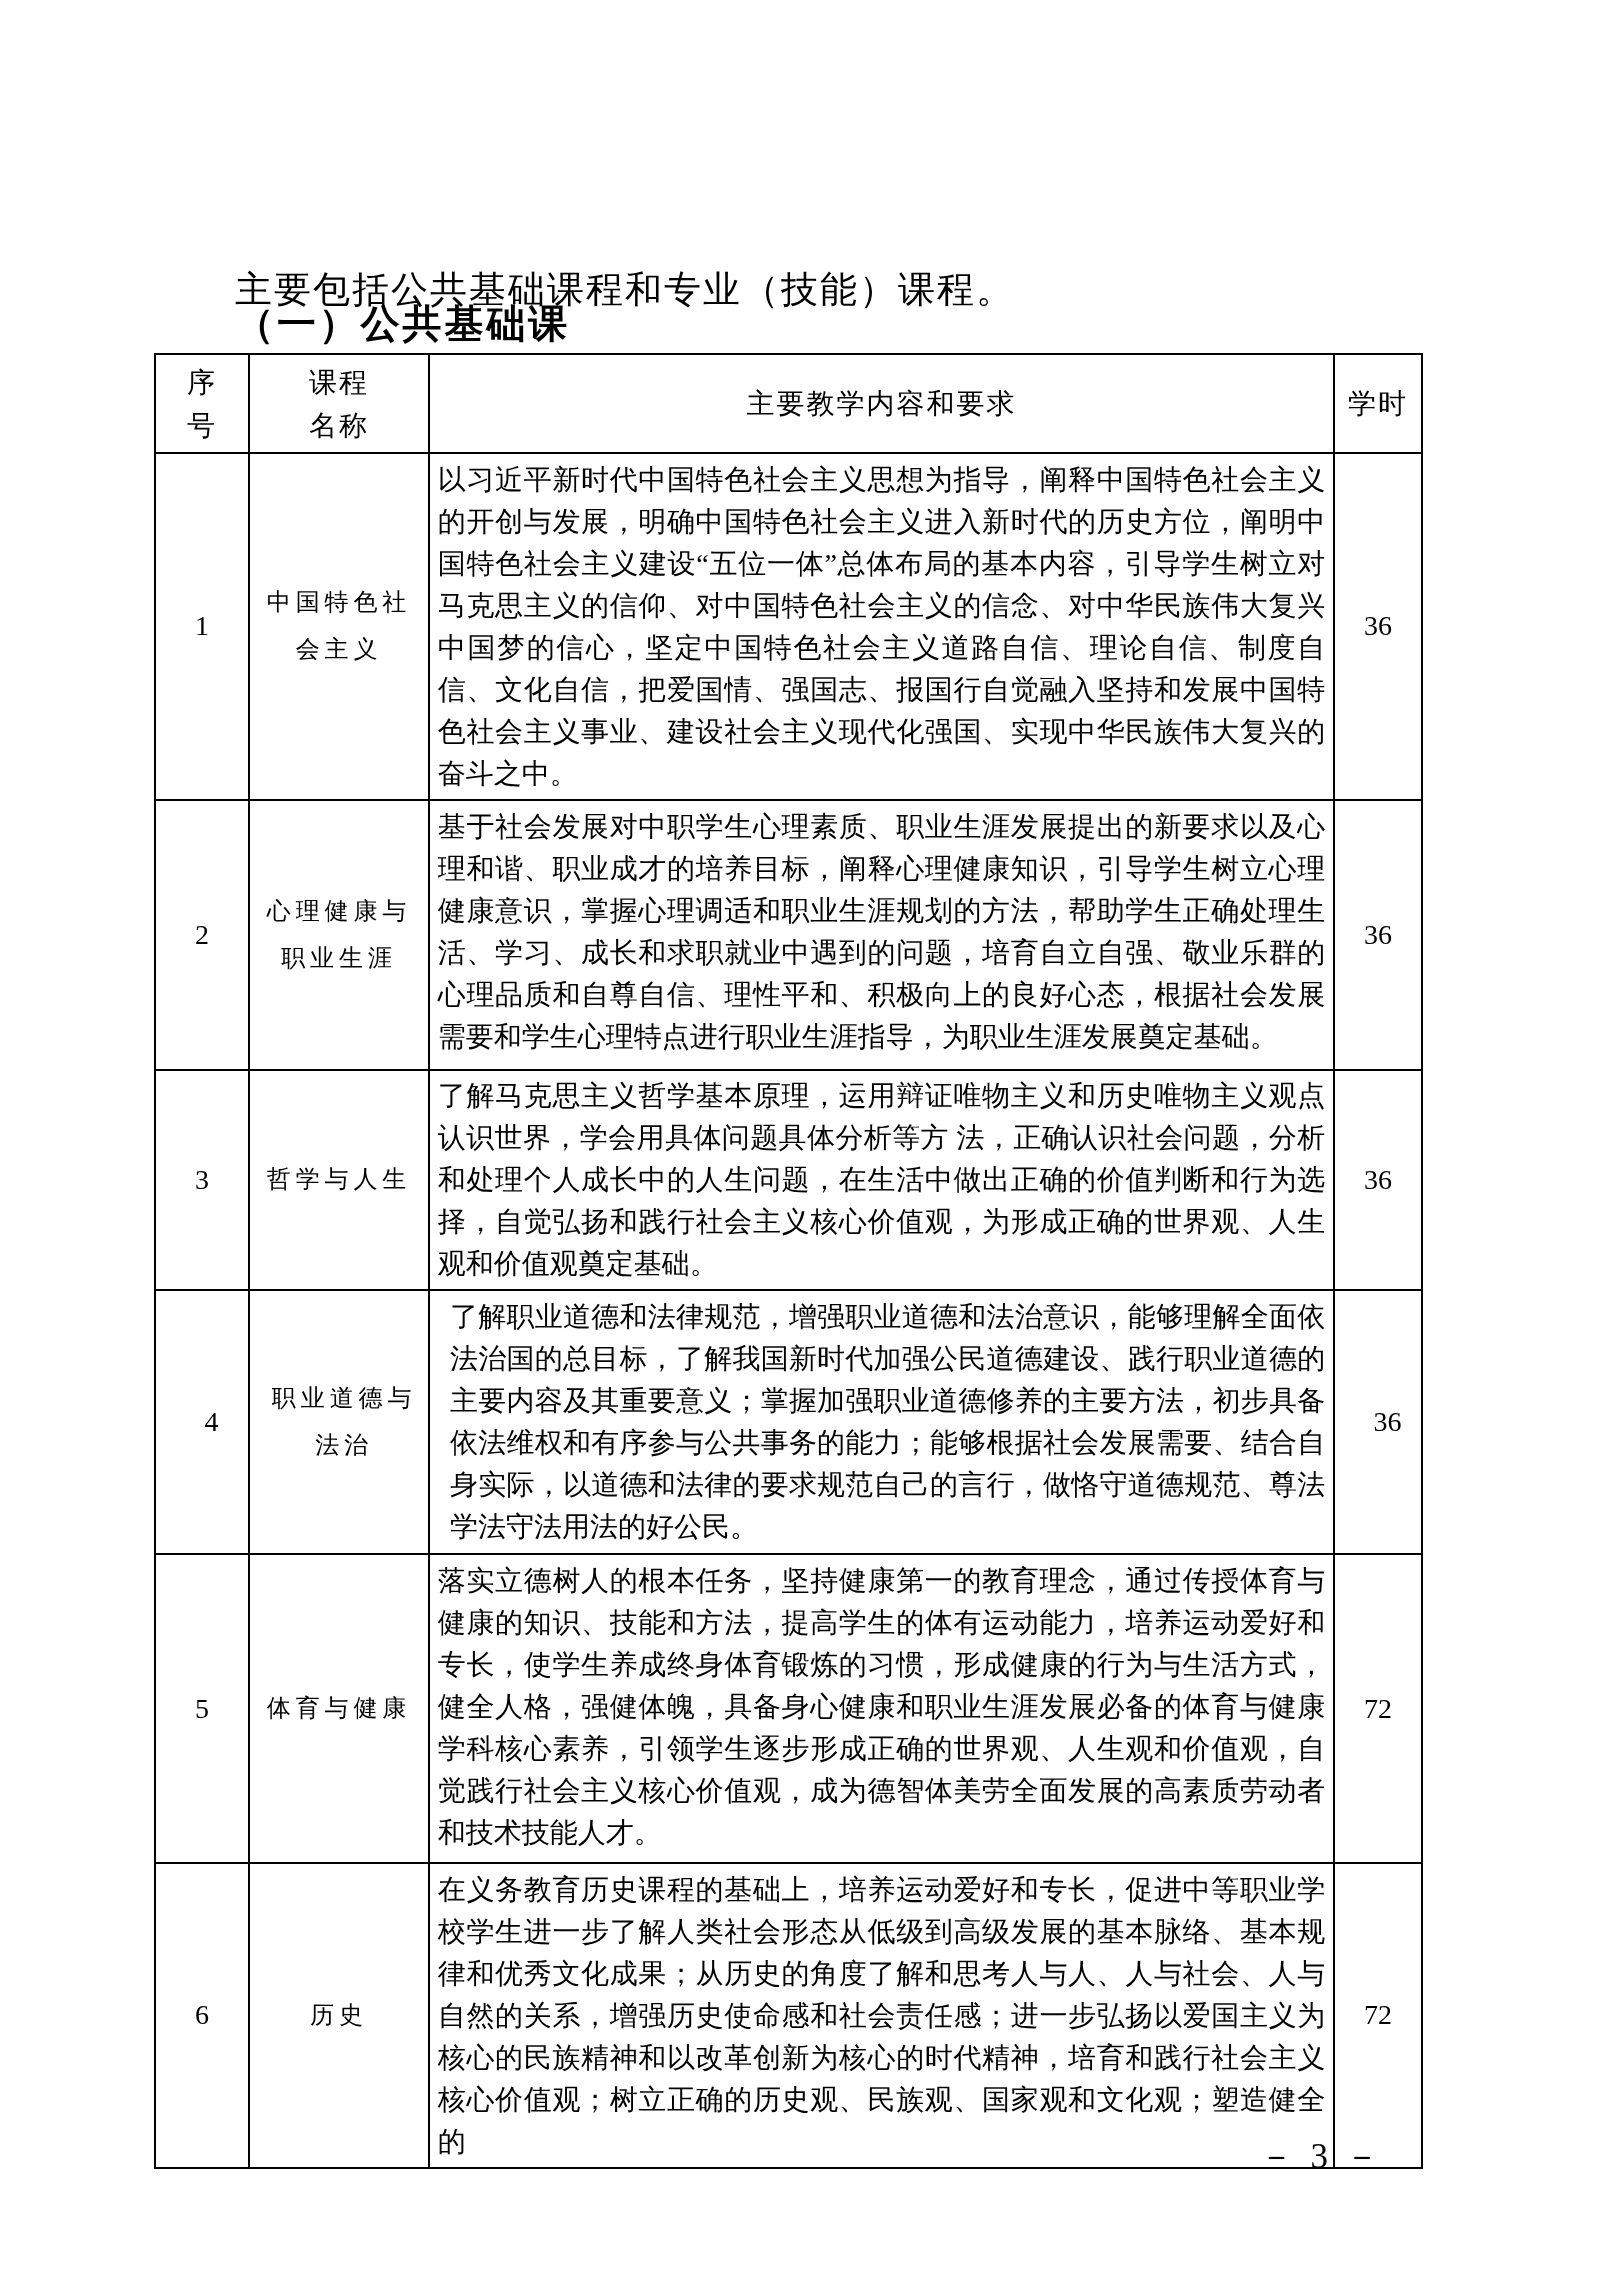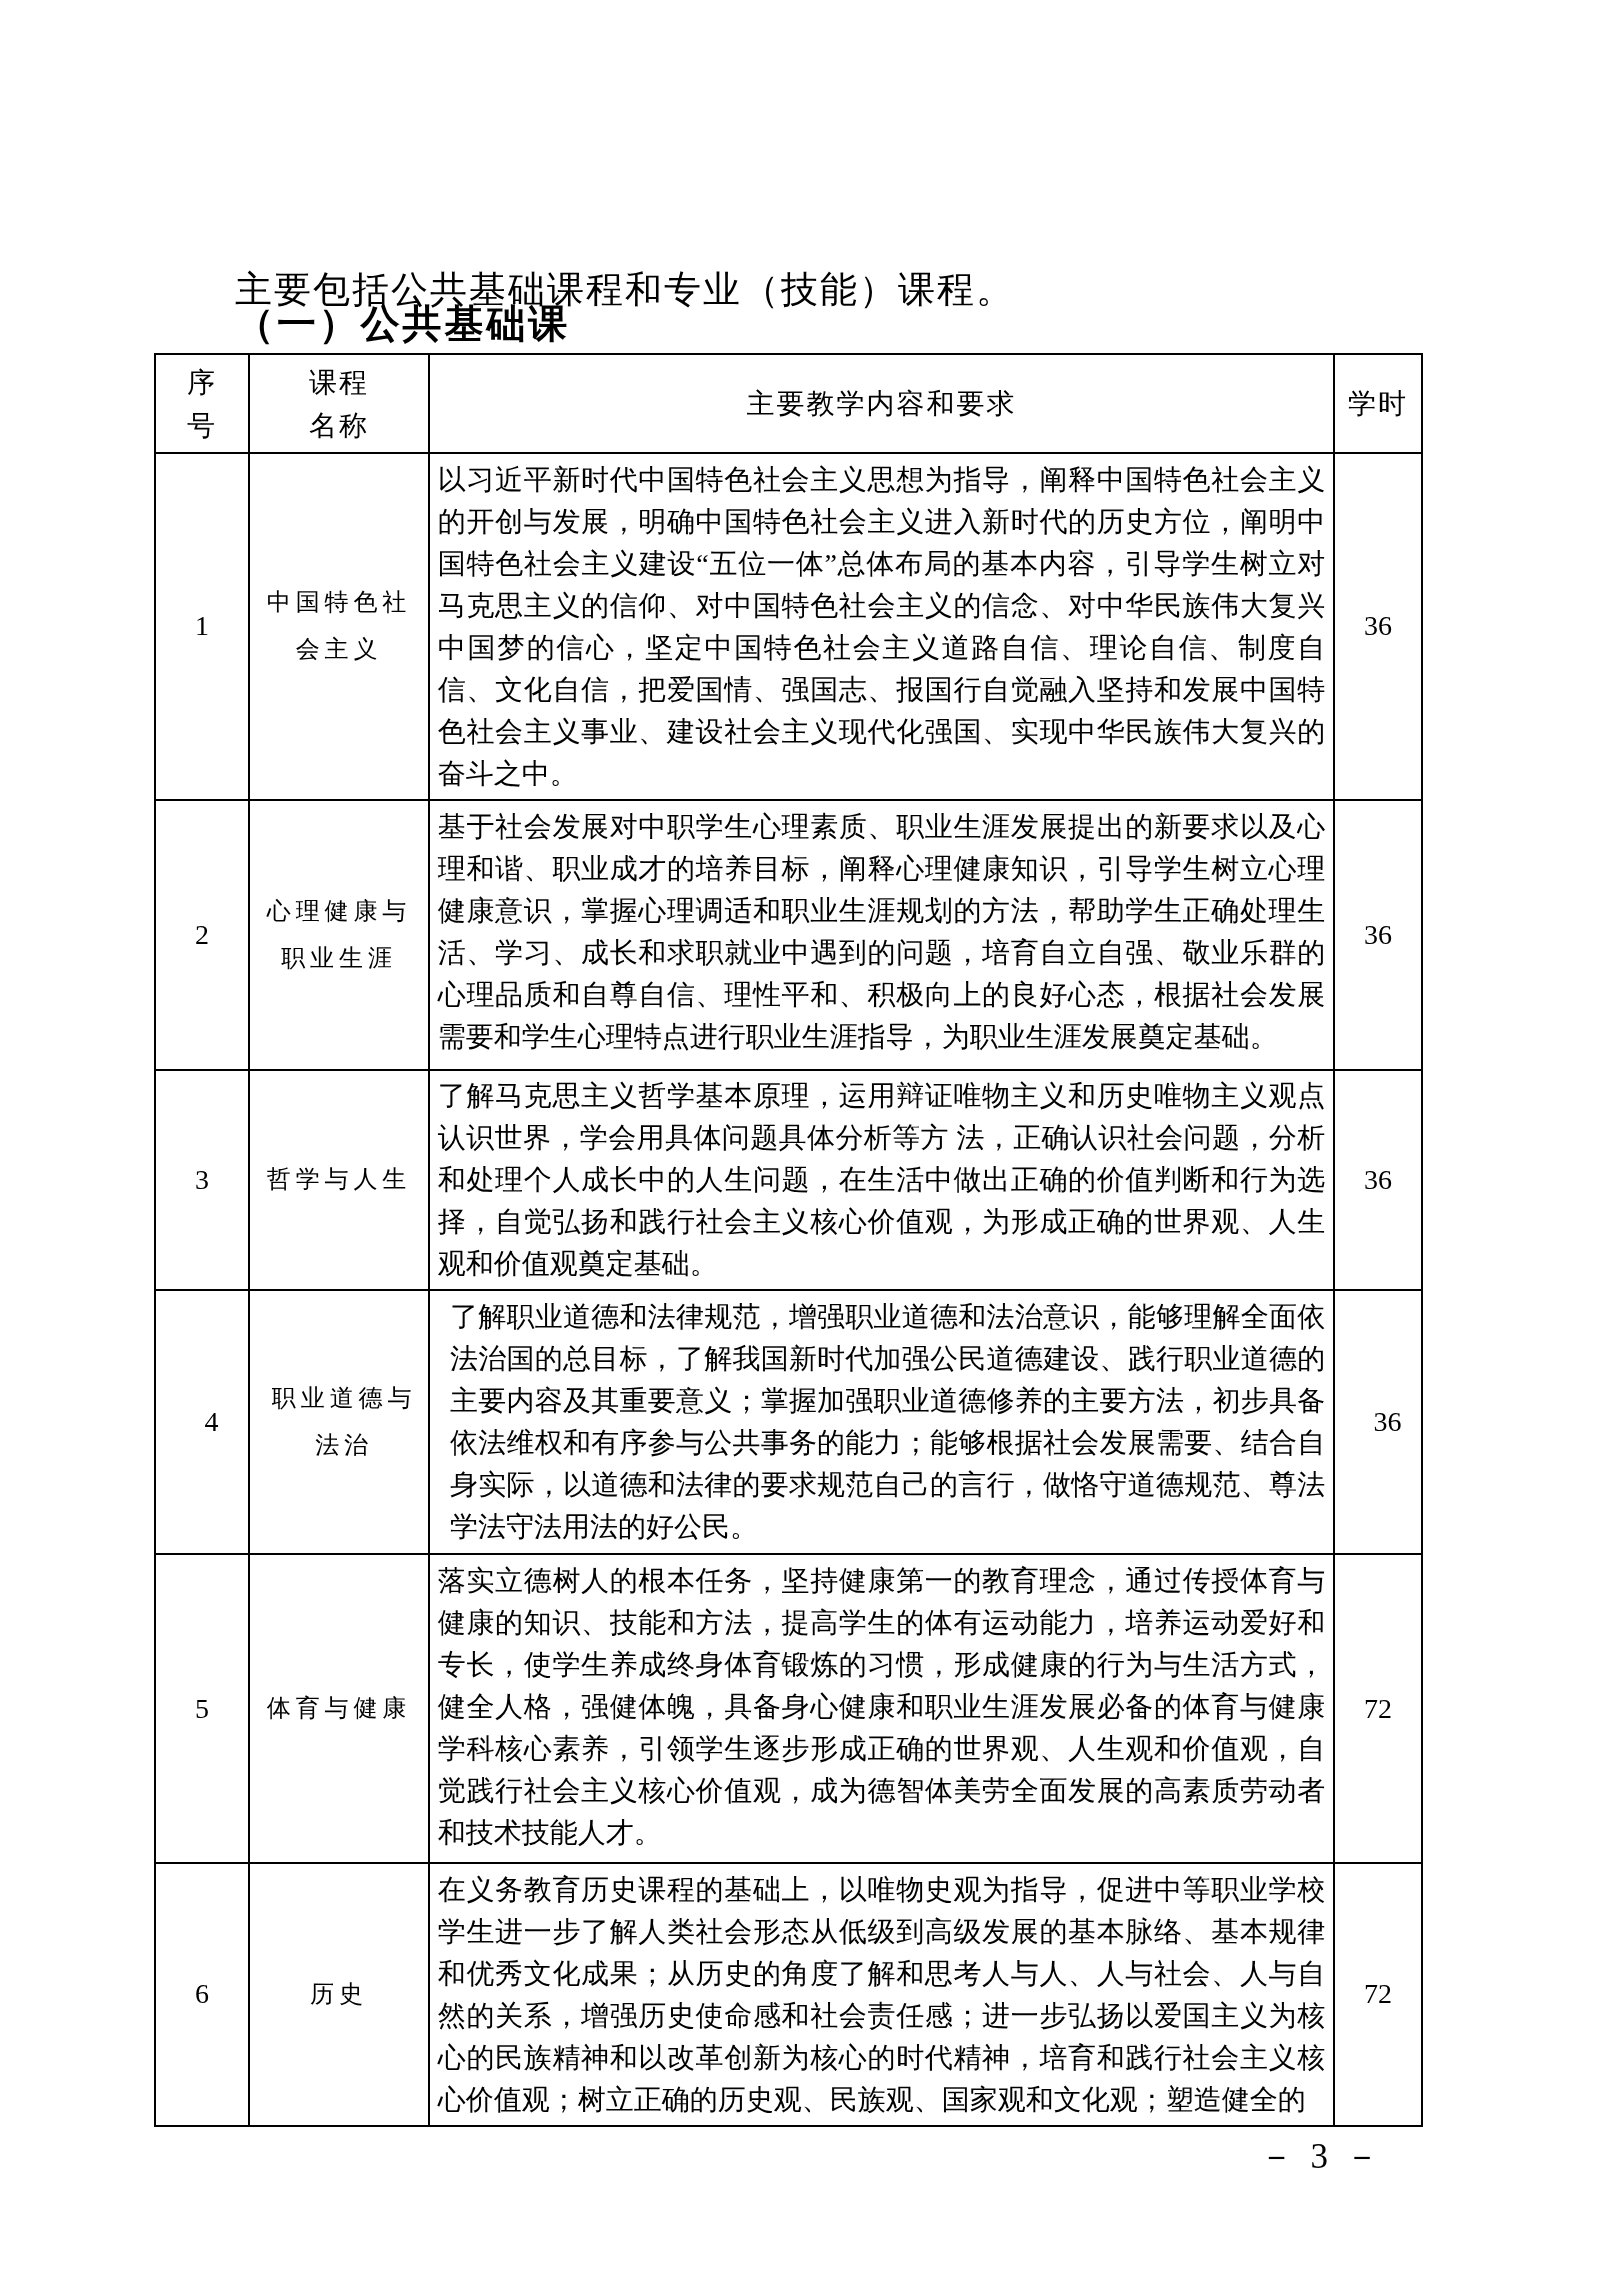--- a/index.html
+++ b/index.html
@@ -144,20 +144,20 @@
   </tr>
   <tr class="r5">
     <td class="idx-cell">5</td>
     <td class="name-cell">体育与健康</td>
     <td class="content-cell">落实立德树人的根本任务，坚持健康第一的教育理念，通过传授体育与健康的知识、技能和方法，提高学生的体有运动能力，培养运动爱好和专长，使学生养成终身体育锻炼的习惯，形成健康的行为与生活方式，健全人格，强健体魄，具备身心健康和职业生涯发展必备的体育与健康学科核心素养，引领学生逐步形成正确的世界观、人生观和价值观，自觉践行社会主义核心价值观，成为德智体美劳全面发展的高素质劳动者和技术技能人才。</td>
     <td class="hours-cell">72</td>
   </tr>
   <tr class="r6">
     <td class="idx-cell">6</td>
     <td class="name-cell">历史</td>
-    <td class="content-cell">在义务教育历史课程的基础上，以唯物史观为指导，促进中等职业学校学生进一步了解人类社会形态从低级到高级发展的基本脉络、基本规律和优秀文化成果；从历史的角度了解和思考人与人、人与社会、人与自然的关系，增强历史使命感和社会责任感；进一步弘扬以爱国主义为核心的民族精神和以改革创新为核心的时代精神，培育和践行社会主义核心价值观；树立正确的历史观、民族观、国家观和文化观；塑造健全的</td>
+    <td class="content-cell">在义务教育历史课程的基础上，培养运动爱好和专长，促进中等职业学校学生进一步了解人类社会形态从低级到高级发展的基本脉络、基本规律和优秀文化成果；从历史的角度了解和思考人与人、人与社会、人与自然的关系，增强历史使命感和社会责任感；进一步弘扬以爱国主义为核心的民族精神和以改革创新为核心的时代精神，培育和践行社会主义核心价值观；树立正确的历史观、民族观、国家观和文化观；塑造健全的</td>
     <td class="hours-cell">72</td>
   </tr>
 </tbody>
   </table>
 
 <div class="page-number">－ 3 －</div>
 
 
 </body></html>

